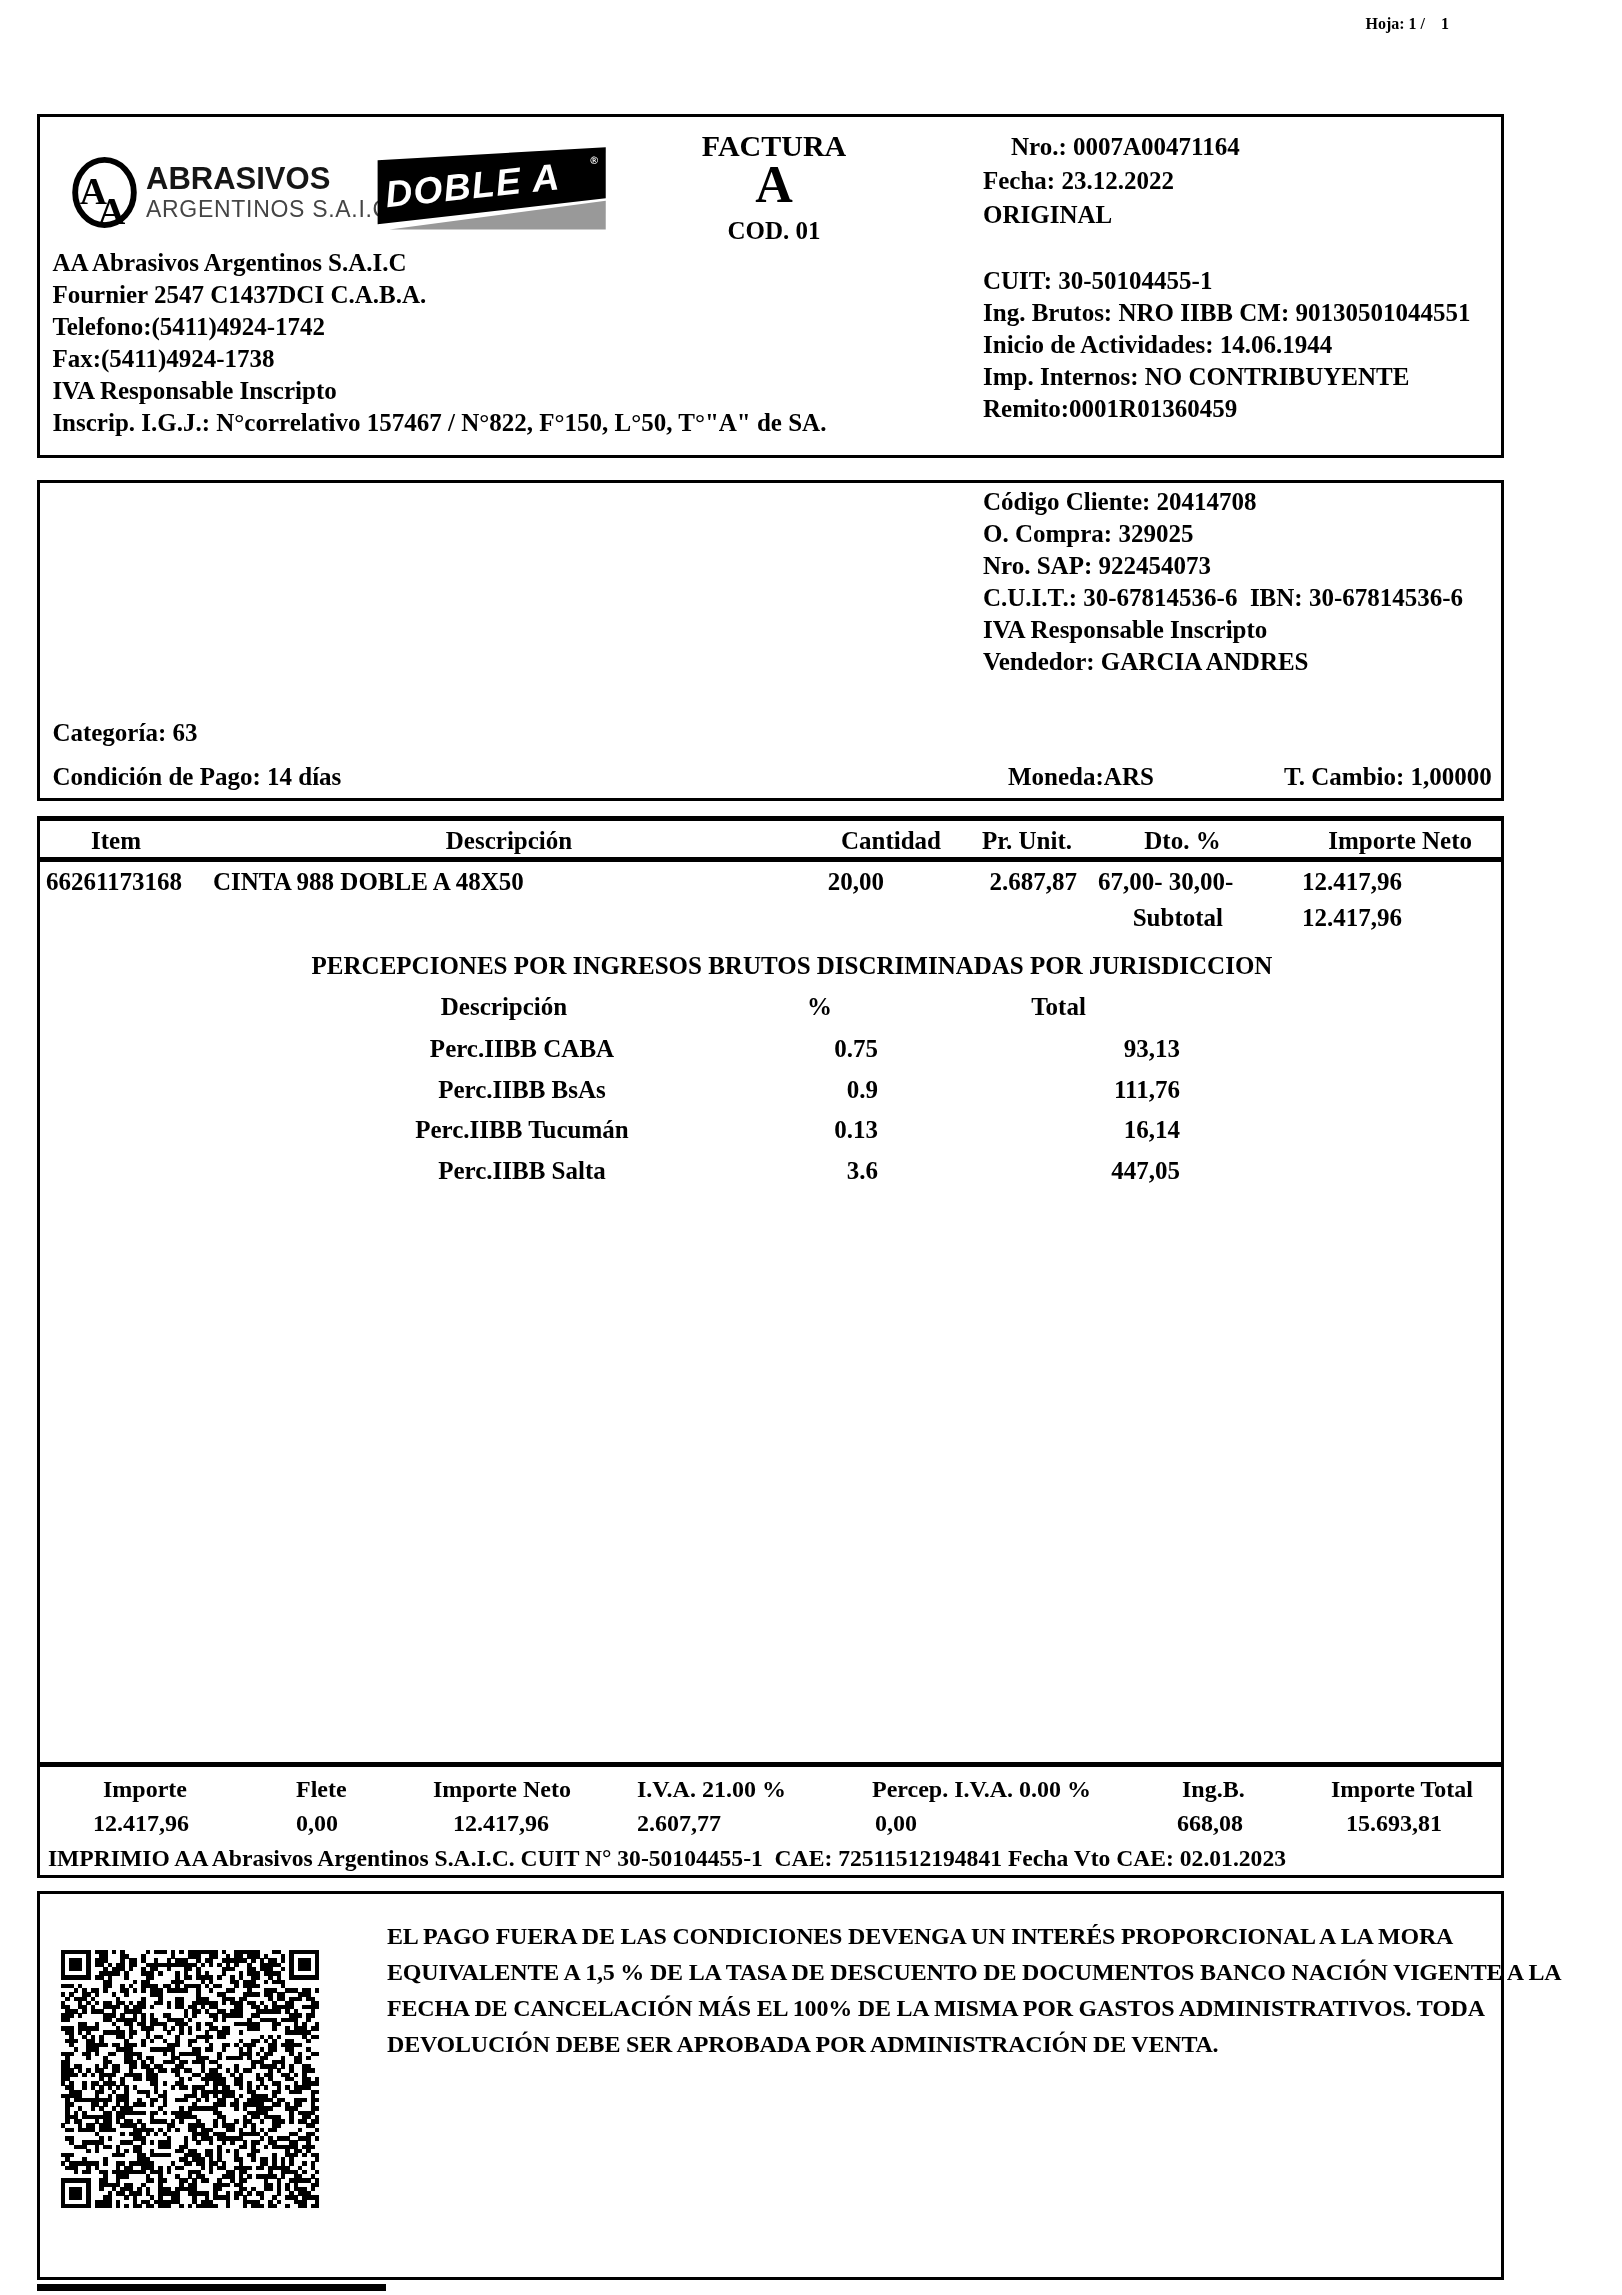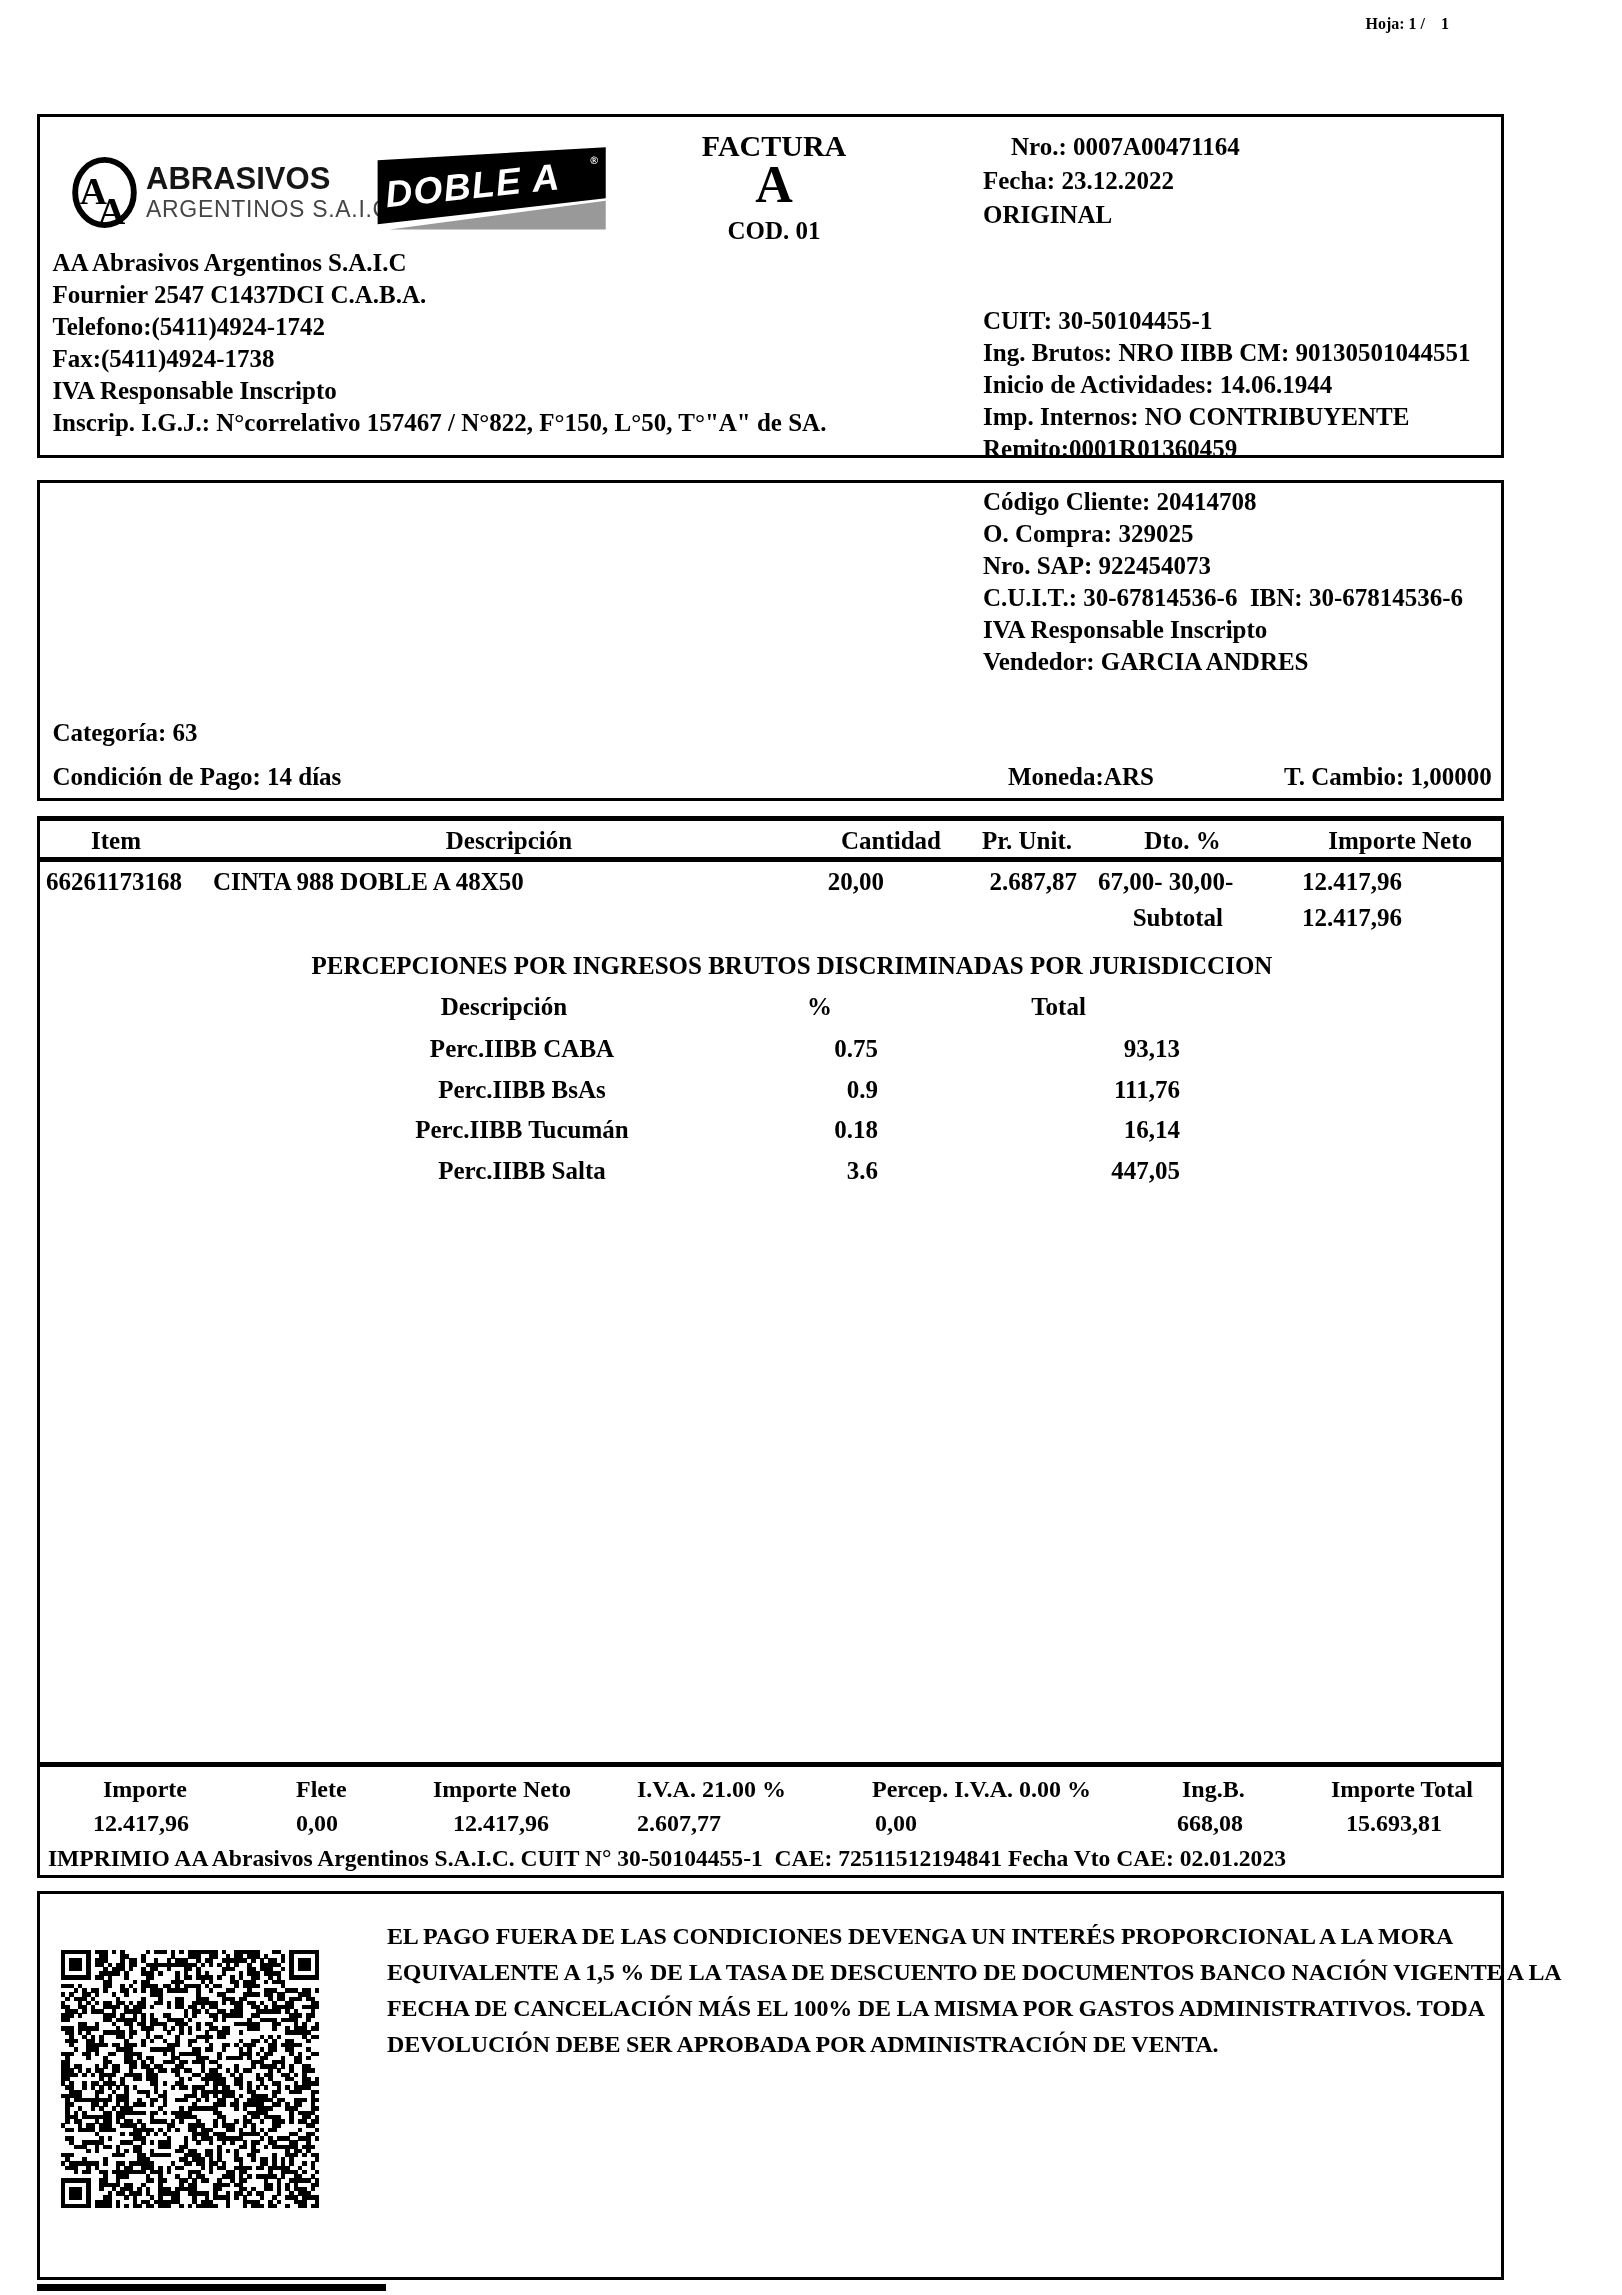--- a/index.html
+++ b/index.html
@@ -63,21 +63,21 @@
 
     <div class="lines" style="left:12.4px;top:130px;">
       <span class="t fs38" style="line-height:32px;">AA Abrasivos Argentinos S.A.I.C</span>
       <span class="t fs38" style="line-height:32px;">Fournier 2547 C1437DCI C.A.B.A.</span>
       <span class="t fs38" style="line-height:32px;">Telefono:(5411)4924-1742</span>
       <span class="t fs38" style="line-height:32px;">Fax:(5411)4924-1738</span>
       <span class="t fs38" style="line-height:32px;">IVA Responsable Inscripto</span>
       <span class="t fs38" style="line-height:32px;">Inscrip. I.G.J.: N°correlativo 157467 / N°822, F°150, L°50, T°"A" de SA.</span>
     </div>
 
-    <div class="lines" style="left:943px;top:148px;margin-top:40px;">
+    <div class="lines" style="left:943px;top:148px;">
       <span class="t fs38" style="line-height:32px;">CUIT: 30-50104455-1</span>
       <span class="t fs38" style="line-height:32px;">Ing. Brutos: NRO IIBB CM: 90130501044551</span>
       <span class="t fs38" style="line-height:32px;">Inicio de Actividades: 14.06.1944</span>
       <span class="t fs38" style="line-height:32px;">Imp. Internos: NO CONTRIBUYENTE</span>
       <span class="t fs38" style="line-height:32px;">Remito:0001R01360459</span>
     </div>
   </div>
 
   <div class="box" style="left:37px;top:480px;width:1461px;height:315px;">
 
@@ -130,21 +130,21 @@
       <span class="t fs38 rgt" style="left:707px;top:215px;width:131px;">0.75</span>
       <span class="t fs38 rgt" style="left:1009px;top:215px;width:131px;">93,13</span>
     </div>
     <div>
       <span class="t fs38 ctr" style="left:348px;top:256px;width:268px;">Perc.IIBB BsAs</span>
       <span class="t fs38 rgt" style="left:707px;top:256px;width:131px;">0.9</span>
       <span class="t fs38 rgt" style="left:1009px;top:256px;width:131px;">111,76</span>
     </div>
     <div>
       <span class="t fs38 ctr" style="left:348px;top:296px;width:268px;">Perc.IIBB Tucumán</span>
-      <span class="t fs38 rgt" style="left:707px;top:296px;width:131px;">0.18</span>
+      <span class="t fs38 rgt" style="left:707px;top:296px;width:131px;">0.13</span>
       <span class="t fs38 rgt" style="left:1009px;top:296px;width:131px;">16,14</span>
     </div>
     <div>
       <span class="t fs38 ctr" style="left:348px;top:337px;width:268px;">Perc.IIBB Salta</span>
       <span class="t fs38 rgt" style="left:707px;top:337px;width:131px;">3.6</span>
       <span class="t fs38 rgt" style="left:1009px;top:337px;width:131px;">447,05</span>
     </div>
 
     <div class="hr" style="top:941px;width:100%;height:5.2px;"></div>
 

